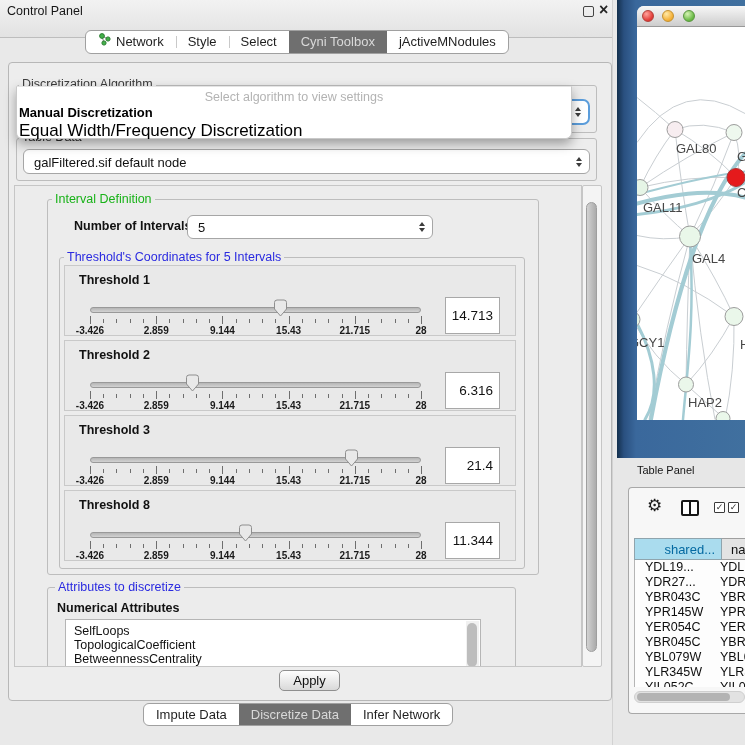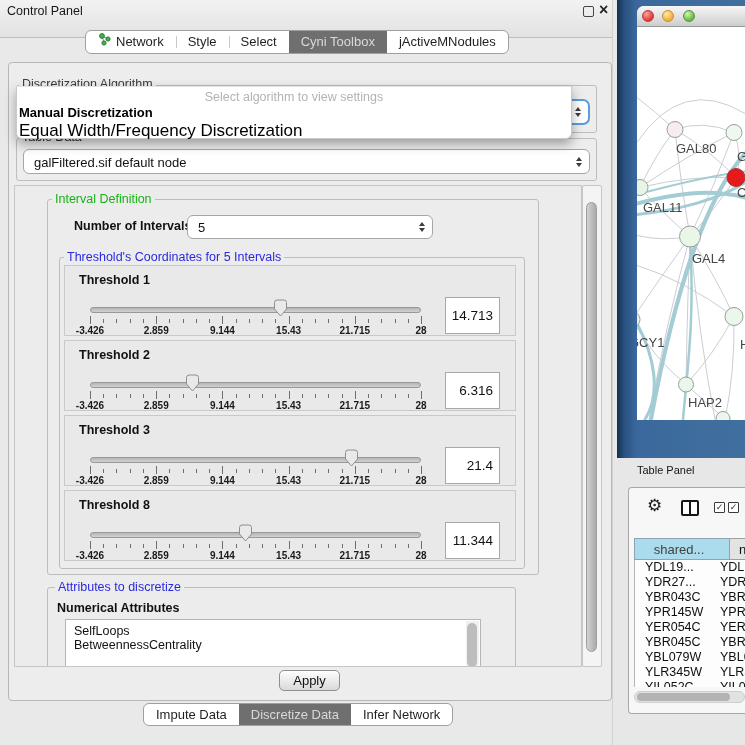--- a/index.html
+++ b/index.html
@@ -95,21 +95,21 @@
 
   #table-section{position:absolute;left:613px;top:458px;width:132px;height:287px;background:#e7e7e7}
   #tp-title{position:absolute;left:24px;top:6px;font-size:11px;color:#161616;white-space:nowrap}
   #tp-panel{position:absolute;left:15px;top:29px;width:120px;height:227px;background:#f7f7f7;border:1px solid #a8a8a8;border-right:none;border-radius:4px 0 0 4px}
   .gear{position:absolute;left:18px;top:9px;font-size:17px;color:#1c1c1c;line-height:1}
   .colicon{position:absolute;left:52px;top:12px;width:18px;height:16px;border:2px solid #161616;border-radius:2px;background:#fff}
   .colicon::after{content:"";position:absolute;left:50%;top:0;bottom:0;width:2px;background:#161616;transform:translateX(-50%)}
   .cb{position:absolute;top:14px;width:11px;height:11px;border:1.5px solid #3a3a3a;border-radius:1px;font-size:9px;line-height:9px;text-align:center;color:#2e2e2e;background:#fff}
   .cb1{left:85px}.cb2{left:99px}
   #tp-header{position:absolute;left:5px;right:0;top:50px;height:22px;display:flex}
-  .hc1{width:96px;background:#aadcee;border:1px solid #8fa4ad;font-size:13px;text-align:center;padding:3px 6px 0 0;color:#404040;white-space:nowrap;overflow:hidden}
+  .hc1{width:88px;background:#aadcee;border:1px solid #8fa4ad;font-size:13px;text-align:right;padding:3px 6px 0 0;color:#0369a1;white-space:nowrap;overflow:hidden}
   .hc2{flex:1;background:#e3e3e3;border:1px solid #9f9f9f;border-left:none;font-size:13px;padding:3px 0 0 9px;color:#111;white-space:nowrap;overflow:hidden}
   #tp-rows{position:absolute;left:5px;right:0;top:72px;height:127px;overflow:hidden;background:#fdfdfd;border-left:1px solid #b5b5b5}
   .trow{display:flex;height:15px;font-size:12.5px;color:#0e0e0e}
   .trow .c1{width:76px;padding-left:10px;white-space:nowrap;overflow:hidden}
   .trow .c2{flex:1;padding-left:9px;white-space:nowrap;overflow:hidden}
   #tp-hscroll{position:absolute;left:5px;right:3px;top:203px;height:12px;background:#e2e2e2;border:1px solid #cfcfcf;border-radius:6px}
   #tp-hscroll .sthumb{position:absolute;left:2px;top:1px;right:14px;height:8px;border-radius:4px;background:#b3b3b3}
 </style>
 </head>
 <body>
@@ -370,20 +370,21 @@
             <path d="M1.5,3.5 Q1.5,1 4,1 L11,1 Q13.5,1 13.5,3.5 L13.5,10 L7.5,17 L1.5,10 Z" fill="#e9e9e9" stroke="#8f8f8f"></path>
           </svg>
         <input class="th-value" value="11.344" style="">
       </div>
 
       <span class="gtitle" id="attr-title">Attributes to discretize</span>
       <div class="group" id="attr-group"></div>
       <span class="blab" style="left:42px;top:415px">Numerical Attributes</span>
       <div id="attr-list">
         <div class="attr-item">SelfLoops</div>
+        <div class="attr-item">TopologicalCoefficient</div>
         <div class="attr-item">BetweennessCentrality</div>
         <div id="attr-sb">
             <div class="sthumb"></div>
           </div>
       </div>
     </div>
 
     <div id="vscroll">
         <div class="sthumb"></div>
       </div>

